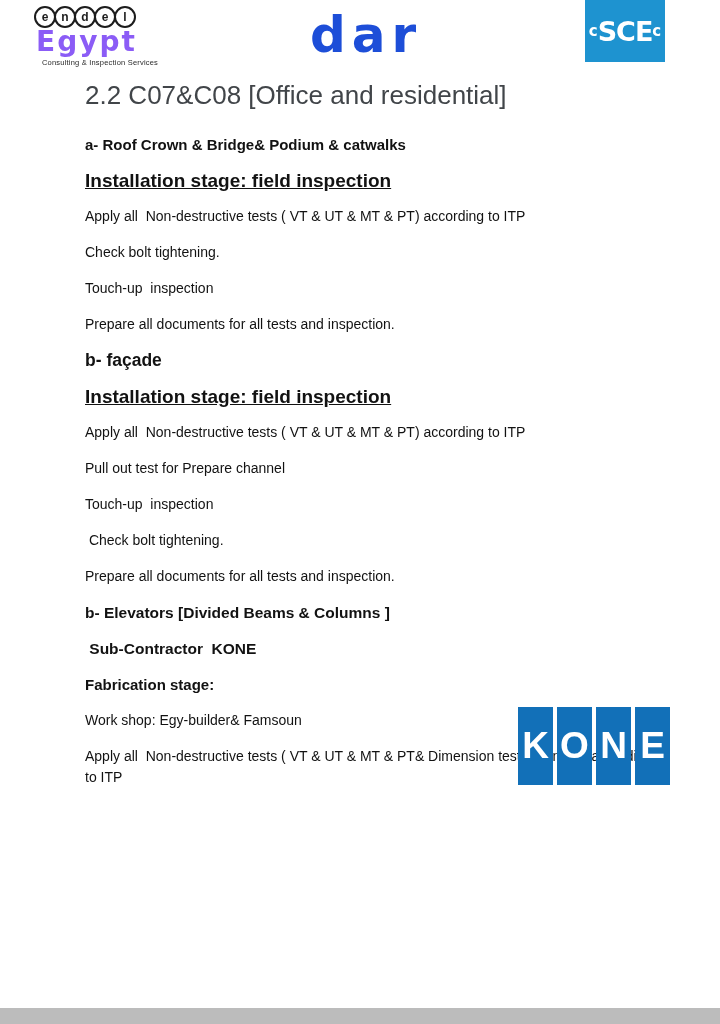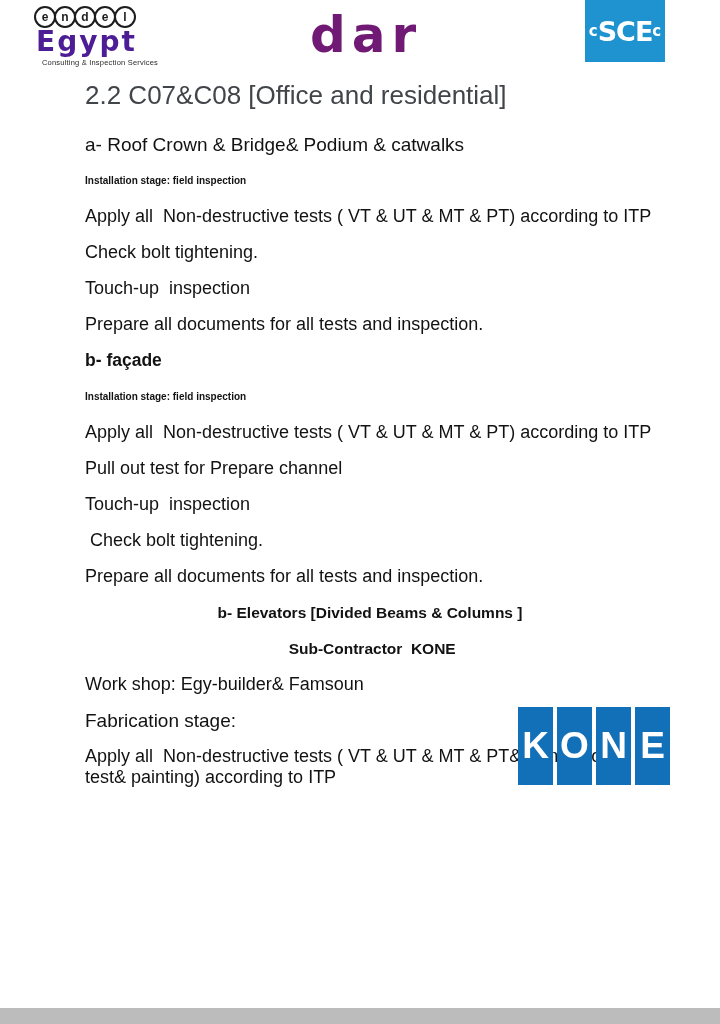--- a/index.html
+++ b/index.html
@@ -15,21 +15,21 @@
   
   .endel-logo { position: absolute; left: 34px; top: 6px; width: 130px; }
   .endel-circles { display: flex; align-items: center; }
   .endel-circle {
     width: 22px; height: 22px; border: 2.4px solid #1c1c1c; border-radius: 50%;
     display: inline-flex; align-items: center; justify-content: center;
     font-size: 12px; font-weight: bold; color: #1c1c1c; margin-right: -2px;
     background: #fff;
   }
   .endel-egypt {
-    font-size: 28px; font-weight: bold; color: #4c1d95; letter-spacing: 2px;
+    font-size: 28px; font-weight: bold; color: #8b5cf6; letter-spacing: 2px;
     margin-top: -3px; margin-left: 2px; font-family: "DejaVu Sans", sans-serif;
   }
   .endel-tagline {
     margin-left: 8px;
     font-size: 7.5px; color: #2a2a2a; letter-spacing: .2px; white-space: nowrap;
   }
 
   .dar-logo {
     position: absolute; left: 310px; top: 6px;
     font-size: 50px; font-weight: bold; letter-spacing: 6px;
@@ -44,25 +44,25 @@
   .cscec-logo .small { font-size: 15px; line-height: 1; }
   .cscec-logo .big   { font-size: 27px; line-height: 1; letter-spacing: -1px; }
 
   
   .doc { position: absolute; left: 85px; top: 80px; width: 570px; }
   .doc-title {
     font-size: 26px; color: #414549; font-weight: normal;
     margin-bottom: 23px; letter-spacing: 0px; white-space: pre-wrap;
   }
   .block { white-space: pre-wrap; line-height: 21px; margin-bottom: 15px; }
-  .p       { font-size: 18px; font-weight: normal; }
-  .h-bold  { font-size: 19px;  font-weight: normal; }
-  .h-sub   { font-size: 10px; font-weight: bold; }
+  .p       { font-size: 14px; font-weight: normal; }
+  .h-bold  { font-size: 15px;  font-weight: bold; }
+  .h-sub   { font-size: 19px; font-weight: bold; text-decoration: underline; }
   .h-large { font-size: 17.5px; font-weight: bold; margin-top: 14px; }
-  .h-mid   { font-size: 15.5px; font-weight: bold; text-align: center; }
+  .h-mid   { font-size: 15.5px; font-weight: bold; }
 
   
   .kone-logo { position: absolute; left: 518px; top: 707px; display: flex; }
   .kone-tile {
     width: 35px; height: 78px; background: #1270b8; margin-right: 4px;
     display: flex; align-items: center; justify-content: center;
     color: #ffffff; font-weight: bold; font-size: 37px;
     font-family: "Liberation Sans", sans-serif;
   }
   .kone-tile:last-child { margin-right: 0; }
@@ -81,21 +81,21 @@
     <span class="endel-circle">e</span>
     <span class="endel-circle">n</span>
     <span class="endel-circle">d</span>
     <span class="endel-circle">e</span>
     <span class="endel-circle">l</span>
   </div>
   <div class="endel-egypt">Egypt</div>
   <div class="endel-tagline">Consulting &amp; Inspection Services</div>
 </div>
 
-<div class="dar-logo" style="color: #701a75;">dar</div>
+<div class="dar-logo" style="color: #1d4ed8;">dar</div>
 
 <div class="cscec-logo" style="background-color: rgb(30, 147, 208);">
   <span class="small">c</span>
   <span class="big">S</span>
   <span class="big">C</span>
   <span class="big">E</span>
   <span class="small">c</span>
 </div>
 
 <div class="doc">
@@ -109,22 +109,22 @@
   <div class="block p">Prepare all documents for all tests and inspection.</div>
   <div class="block h-large">b- façade</div>
   <div class="block h-sub">Installation stage: field inspection</div>
   <div class="block p">Apply all  Non-destructive tests ( VT &amp; UT &amp; MT &amp; PT) according to ITP</div>
   <div class="block p">Pull out test for Prepare channel</div>
   <div class="block p">Touch-up  inspection</div>
   <div class="block p"> Check bolt tightening.</div>
   <div class="block p">Prepare all documents for all tests and inspection.</div>
   <div class="block h-mid">b- Elevators [Divided Beams &amp; Columns ]</div>
   <div class="block h-mid"> Sub-Contractor  KONE</div>
+  <div class="block h-bold">Fabrication stage:</div>
   <div class="block p">Work shop: Egy-builder&amp; Famsoun</div>
-  <div class="block h-bold">Fabrication stage:</div>
   <div class="block p">Apply all  Non-destructive tests ( VT &amp; UT &amp; MT &amp; PT&amp; Dimension test&amp; painting) according to ITP</div>
 </div>
 
 <div class="kone-logo">
   <div class="kone-tile" style="background-color: rgb(18, 112, 184);">K</div>
   <div class="kone-tile" style="background-color: rgb(18, 112, 184);">O</div>
   <div class="kone-tile" style="background-color: rgb(18, 112, 184);">N</div>
   <div class="kone-tile" style="background-color: rgb(18, 112, 184);">E</div>
 </div>
 

